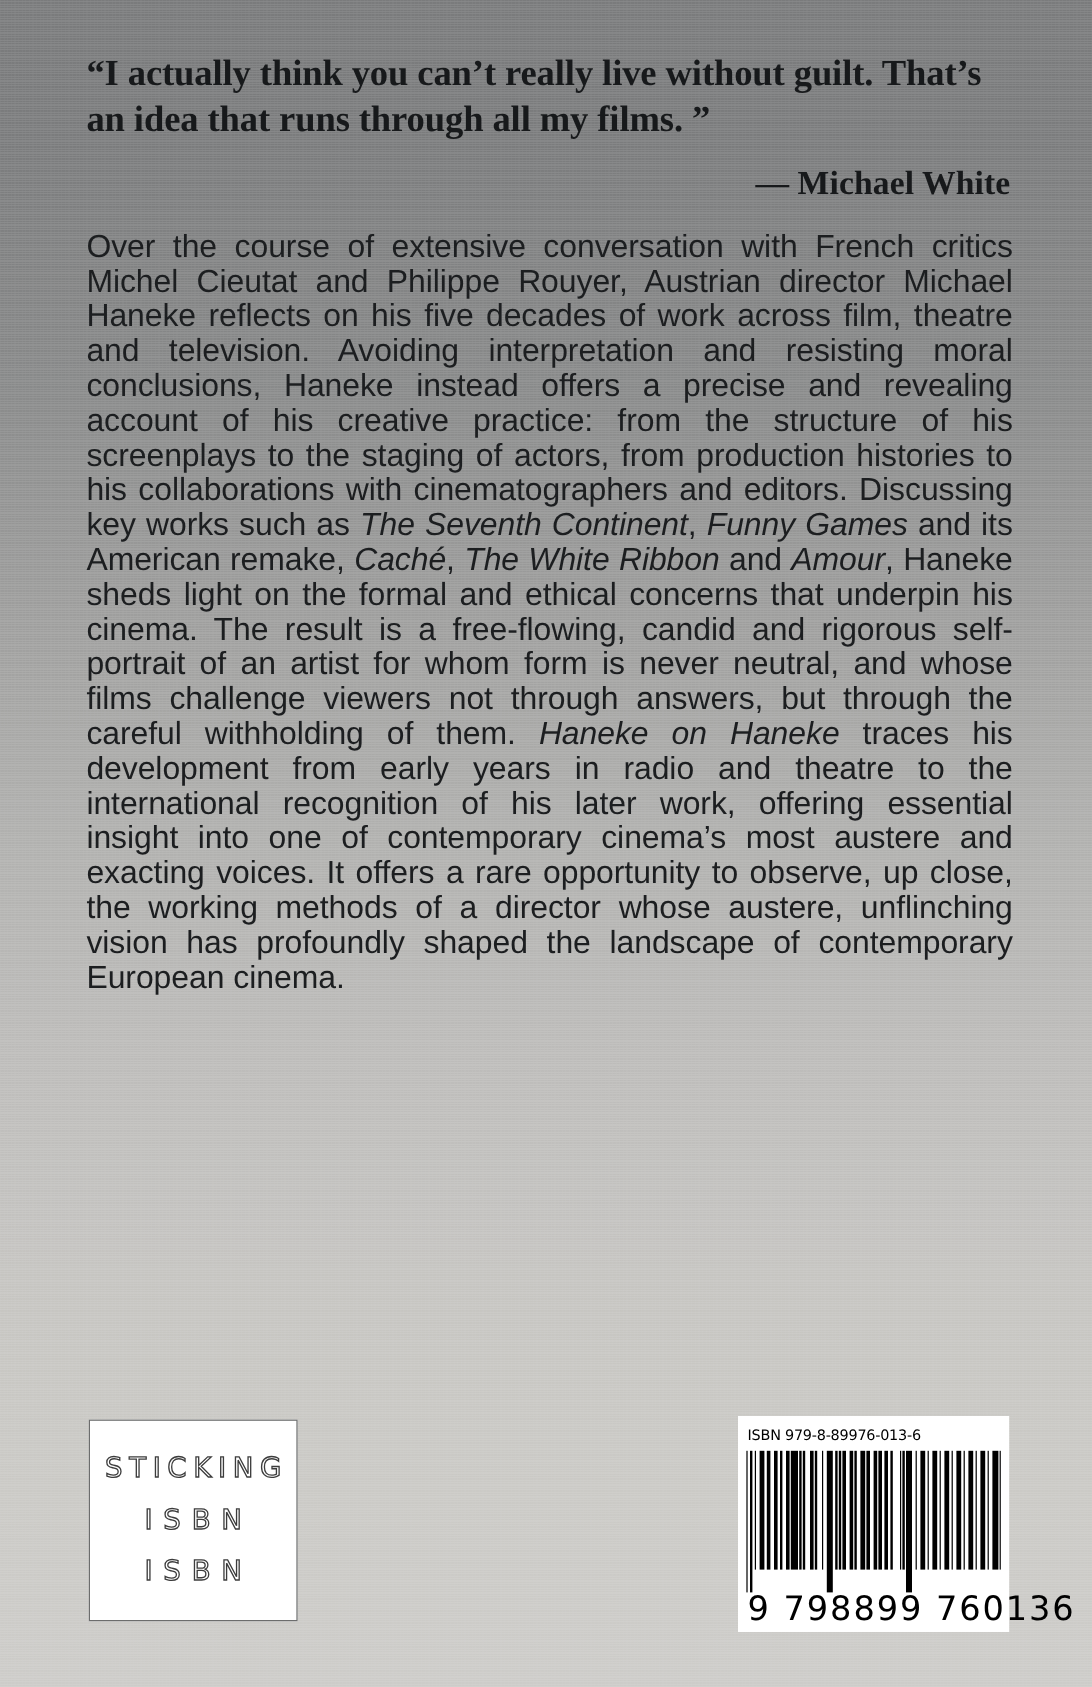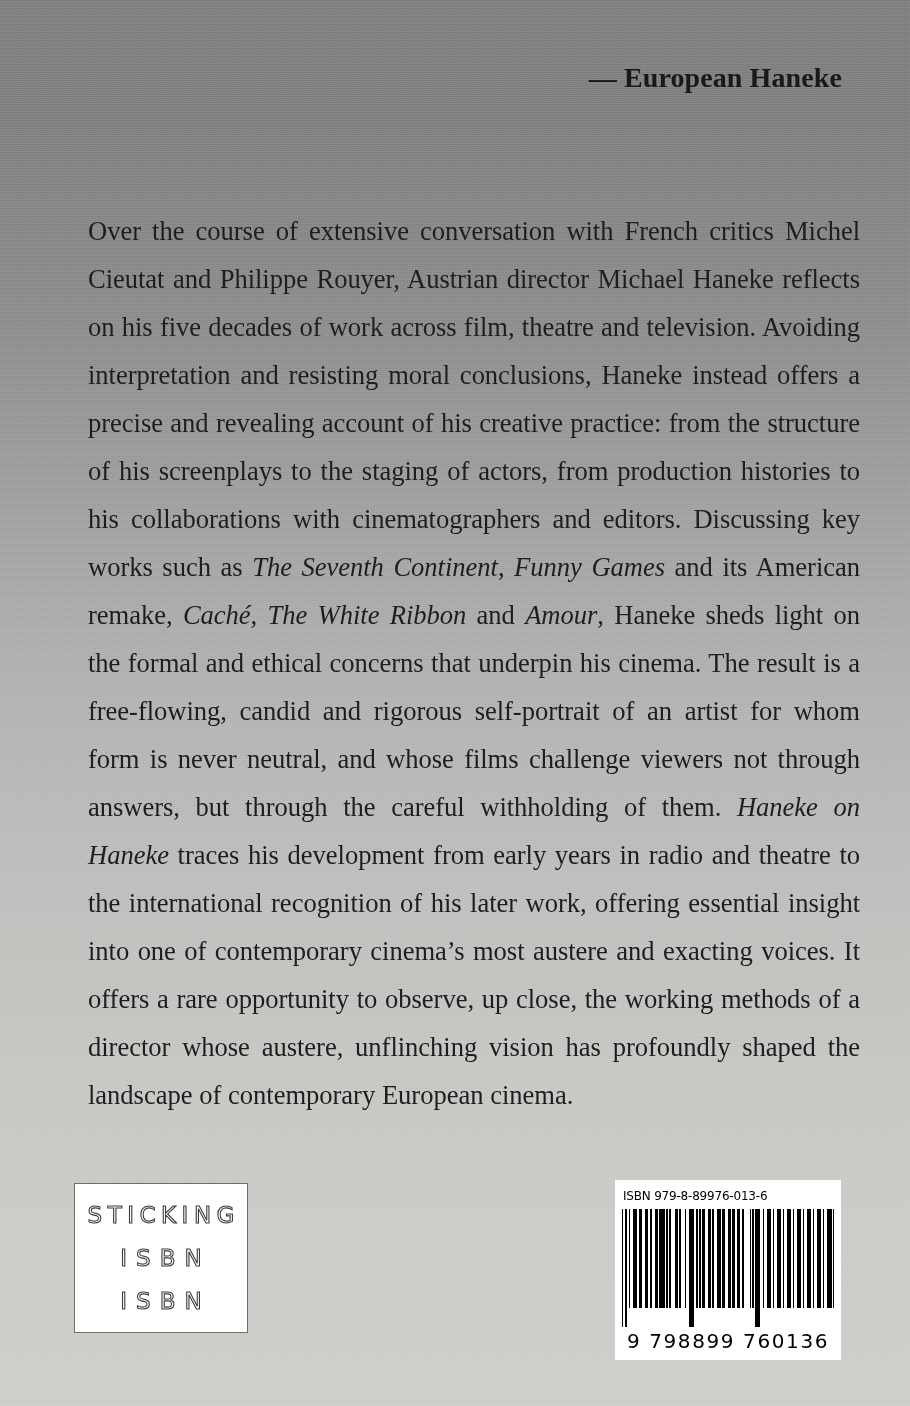--- a/index.html
+++ b/index.html
@@ -73,43 +73,43 @@
     text-align: right;
     letter-spacing: 0.1px;
   }
 
   
   #blurb {
     position: absolute;
     left: 72px;
     width: 772px;
     top: 191px;
-    margin: 16px;
-    font-family: Liberation Serif, serif;
+    margin: 0;
+    font-family: Liberation Sans, sans-serif;
     font-size: 26.6px;
-    line-height: 48px;
+    line-height: 29px;
     color: #1c1e20;
     text-align: justify;
     text-justify: inter-word;
     letter-spacing: -0.05px;
     word-spacing: 0.2px;
     hyphens: none;
   }
 
   #blurb .ttl {
     font-style: italic;
   }
 
   
   #publisher-logo {
     position: absolute;
     left: 74px;
     top: 1183px;
     width: 174px;
-    height: 150px;
+    height: 168px;
     background: #ffffff;
     border: 1.5px solid #6c6d6d;
     box-sizing: border-box;
     display: flex;
     flex-direction: column;
     align-items: center;
     justify-content: center;
     gap: 19px;
   }
 
@@ -174,38 +174,39 @@
     height: 84%;
     align-self: flex-start;
   }
 
   #barcode-bars .space {
     background: transparent;
   }
 
   #barcode-digits {
     font-family: "DejaVu Sans", "Liberation Sans", sans-serif;
-    font-size: 20px;
+    font-size: 28px;
     line-height: 26px;
     color: #000;
     text-align: center;
     letter-spacing: 1.6px;
     white-space: nowrap;
     margin-top: 1px;
   }
 </style>
 </head>
 <body>
 
 <div id="cover">
 
   <div id="grain"></div>
 
   <div id="quote-block">
-    <p id="quote-attribution">— European Haneke</p>
+    <p id="quote-text">“I actually think you can’t really live without guilt. That’s an idea that runs through all my films. ”</p>
+    <p id="quote-attribution">— Michael White</p>
   </div>
 
   <p id="blurb"><span>Over the course of extensive conversation with French critics Michel Cieutat and Philippe Rouyer, Austrian director Michael Haneke reflects on his five decades of work across film, theatre and television. Avoiding interpretation and resisting moral conclusions, Haneke instead offers a precise and revealing account of his creative practice: from the structure of his screenplays to the staging of actors, from production histories to his collaborations with cinematographers and editors. Discussing key works such as </span><span class="ttl">The Seventh Continent</span><span>, </span><span class="ttl">Funny Games</span><span> and its American remake, </span><span class="ttl">Caché</span><span>, </span><span class="ttl">The White Ribbon</span><span> and </span><span class="ttl">Amour</span><span>, Haneke sheds light on the formal and ethical concerns that underpin his cinema. The result is a free-flowing, candid and rigorous self-portrait of an artist for whom form is never neutral, and whose films challenge viewers not through answers, but through the careful withholding of them. </span><span class="ttl">Haneke on Haneke</span><span> traces his development from early years in radio and theatre to the international recognition of his later work, offering essential insight into one of contemporary cinema’s most austere and exacting voices. It offers a rare opportunity to observe, up close, the working methods of a director whose austere, unflinching vision has profoundly shaped the landscape of contemporary European cinema.</span></p>
 
   <div id="publisher-logo">
     <div class="logo-line">STICKING</div>
     <div class="logo-line wide">ISBN</div>
     <div class="logo-line wide">ISBN</div>
   </div>
 

